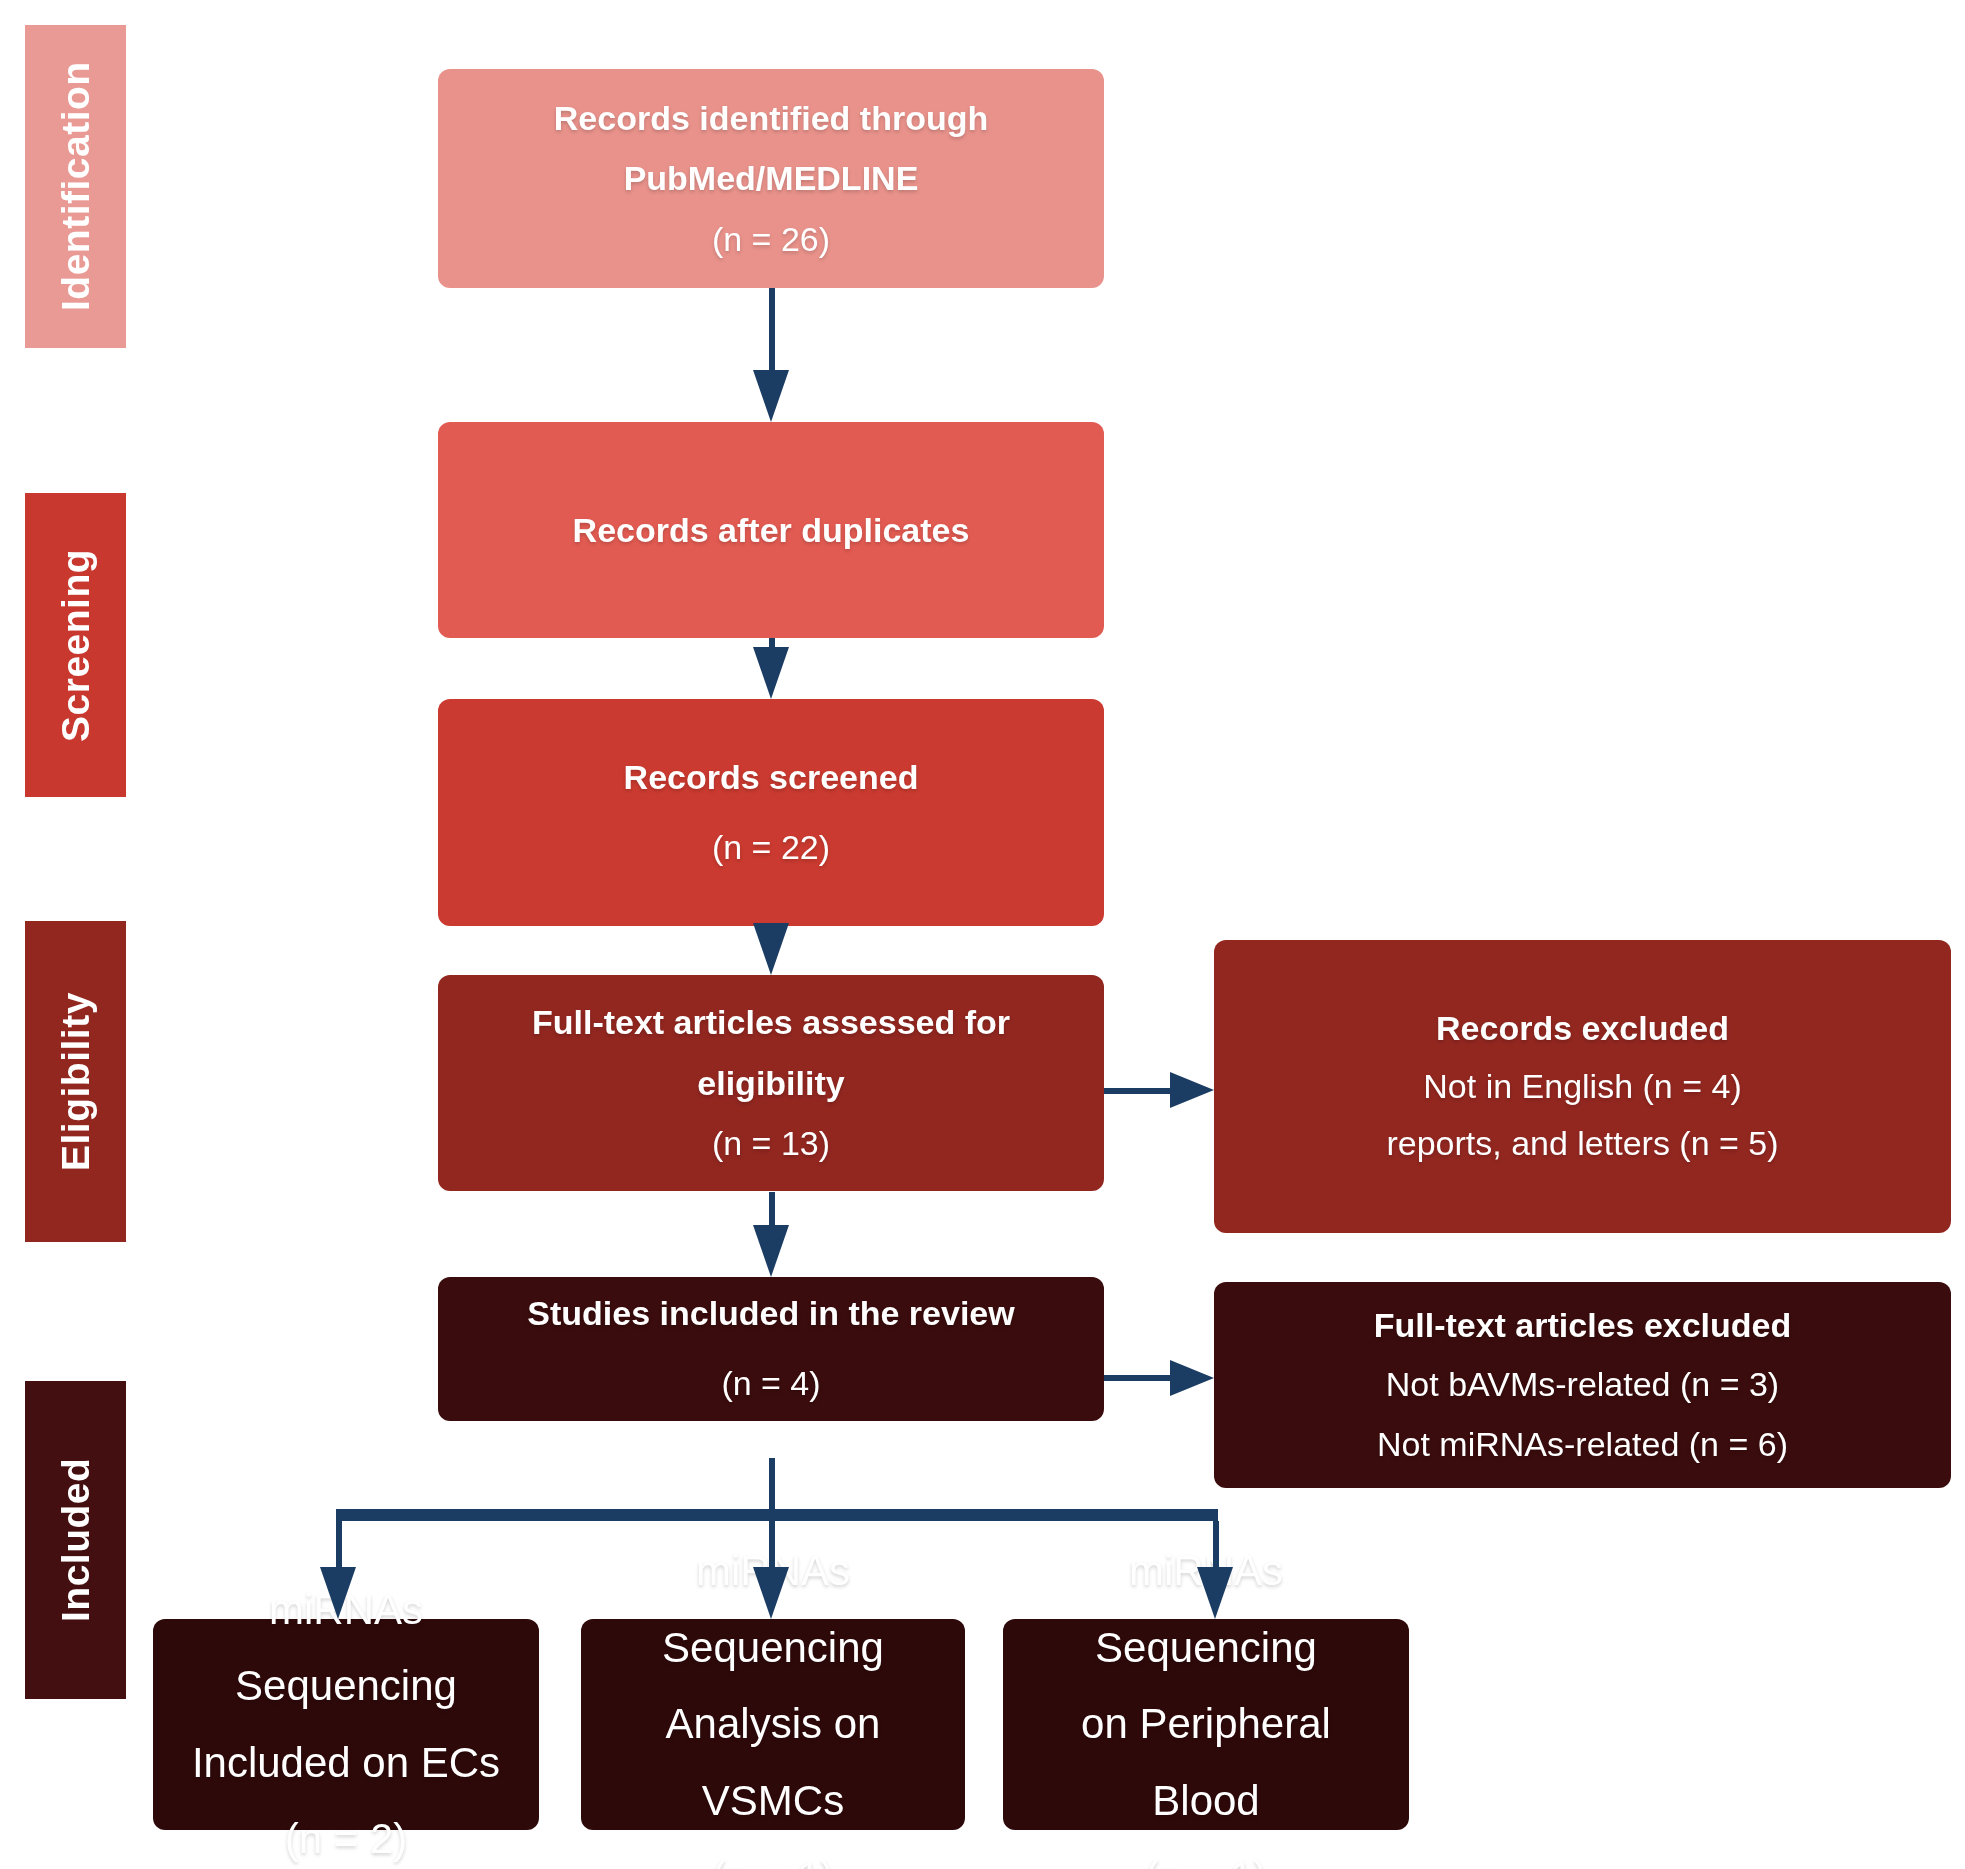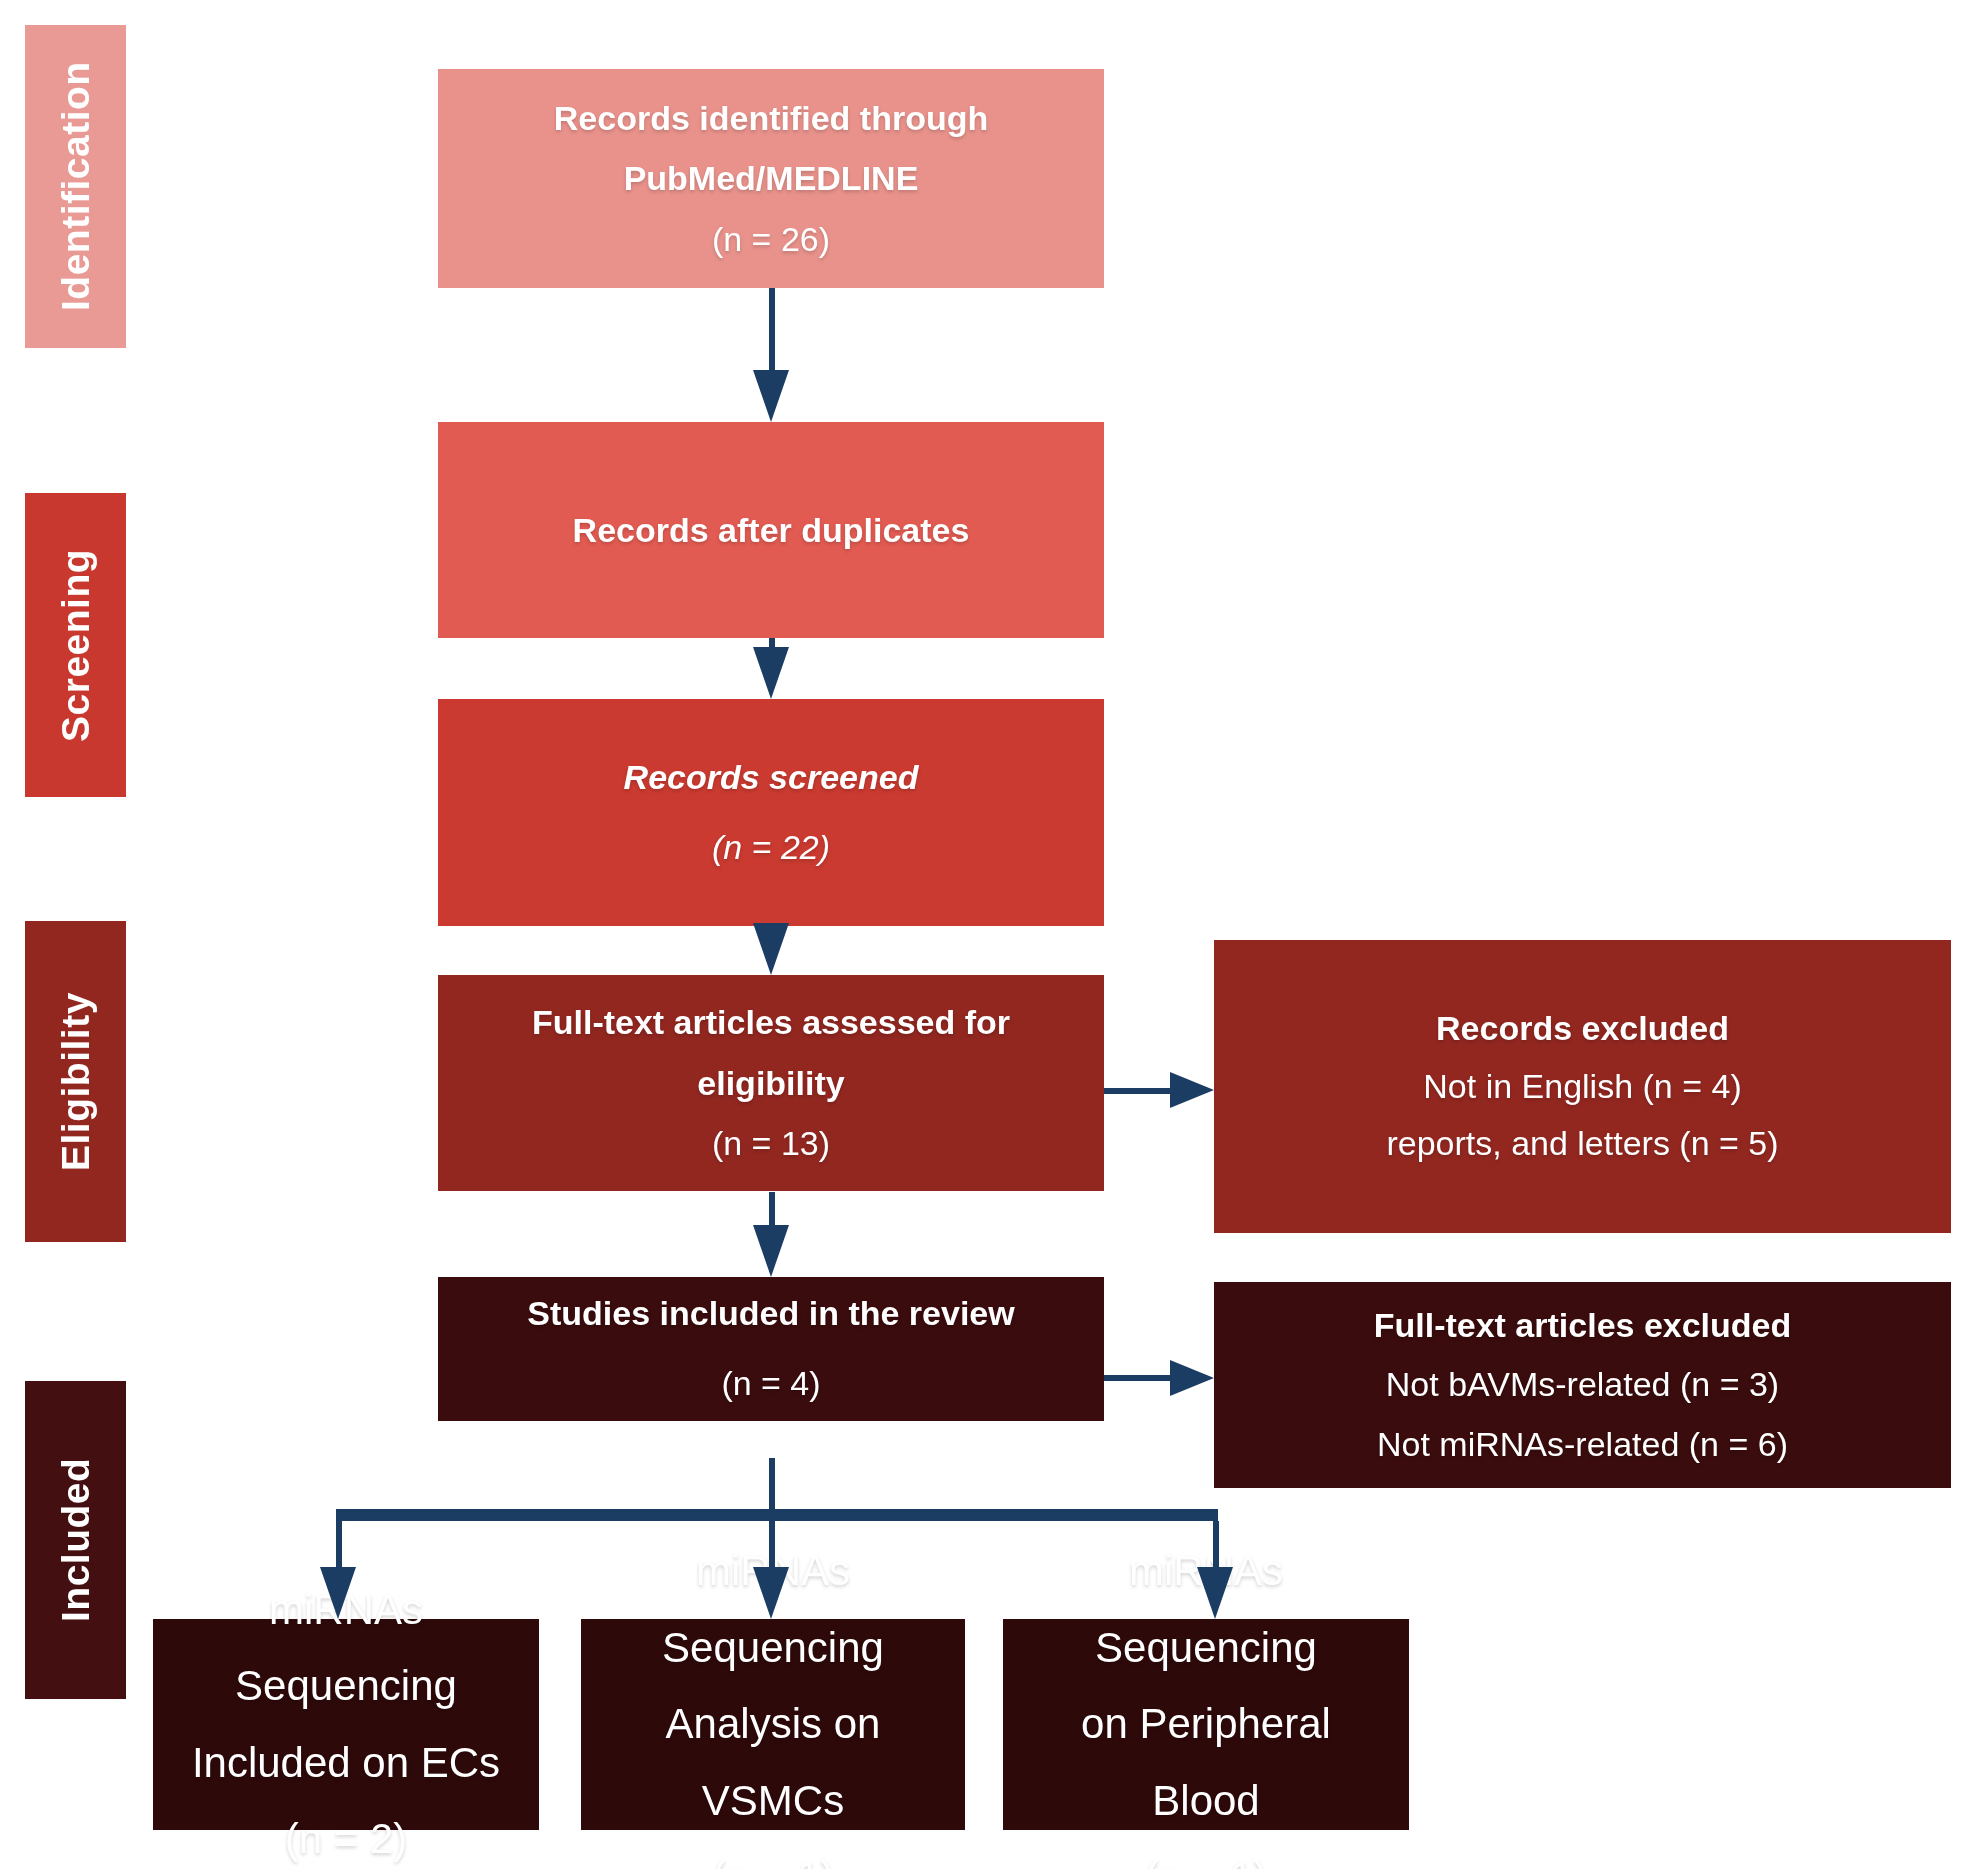--- a/index.html
+++ b/index.html
@@ -12,25 +12,25 @@
          writing-mode:vertical-rl;transform:rotate(180deg);letter-spacing:0.5px;}
   #sb-identification{top:25px;height:323px;background:#E99A94;}
   #sb-screening{top:493px;height:304px;background:#C8382E;}
   #sb-eligibility{top:921px;height:321px;background:#922720;}
   #sb-included{top:1381px;height:318px;background:#440F10;}
 
   
   .box,.rbox,.bbox{position:absolute;color:#fff;display:flex;flex-direction:column;
       align-items:center;justify-content:center;text-align:center;
       font-size:34px;font-weight:700;line-height:1.78;
-      text-shadow:0 2.2px 3.8px rgba(0,0,0,0.18);padding:0 22px;box-sizing:border-box;}
+      text-shadow:0 2.2px 3.8px rgba(0,0,0,0.18);padding:0 22px;box-sizing:border-box;border-radius:12px;}
   .box{left:438px;width:666px;}
   #box1{top:69px;height:219px;background:#E8928B;}
   #box2{top:422px;height:216px;background:#E25B52;}
-  #box3{top:699px;height:227px;background:#CA3A30;line-height:2.05;font-style:italic;}
+  #box3{top:699px;height:227px;background:#CA3A30;line-height:2.05;}
   #box4{top:975px;height:216px;background:#922720;}
   #box5{top:1277px;height:144px;background:#3A0C0D;line-height:2.05;}
 
   .rbox{left:1214px;width:737px;}
   #rbox1{top:940px;height:293px;background:#922720;line-height:1.7;}
   #rbox2{top:1282px;height:206px;background:#3A0C0D;line-height:1.75;justify-content:center;}
   .rbox .body, .rw{font-weight:400;}
 
   .bbox{top:1619px;height:211px;background:#2E090A;font-size:42px;font-weight:400;line-height:1.82;}
   #bbox1{left:153px;width:386px;}

